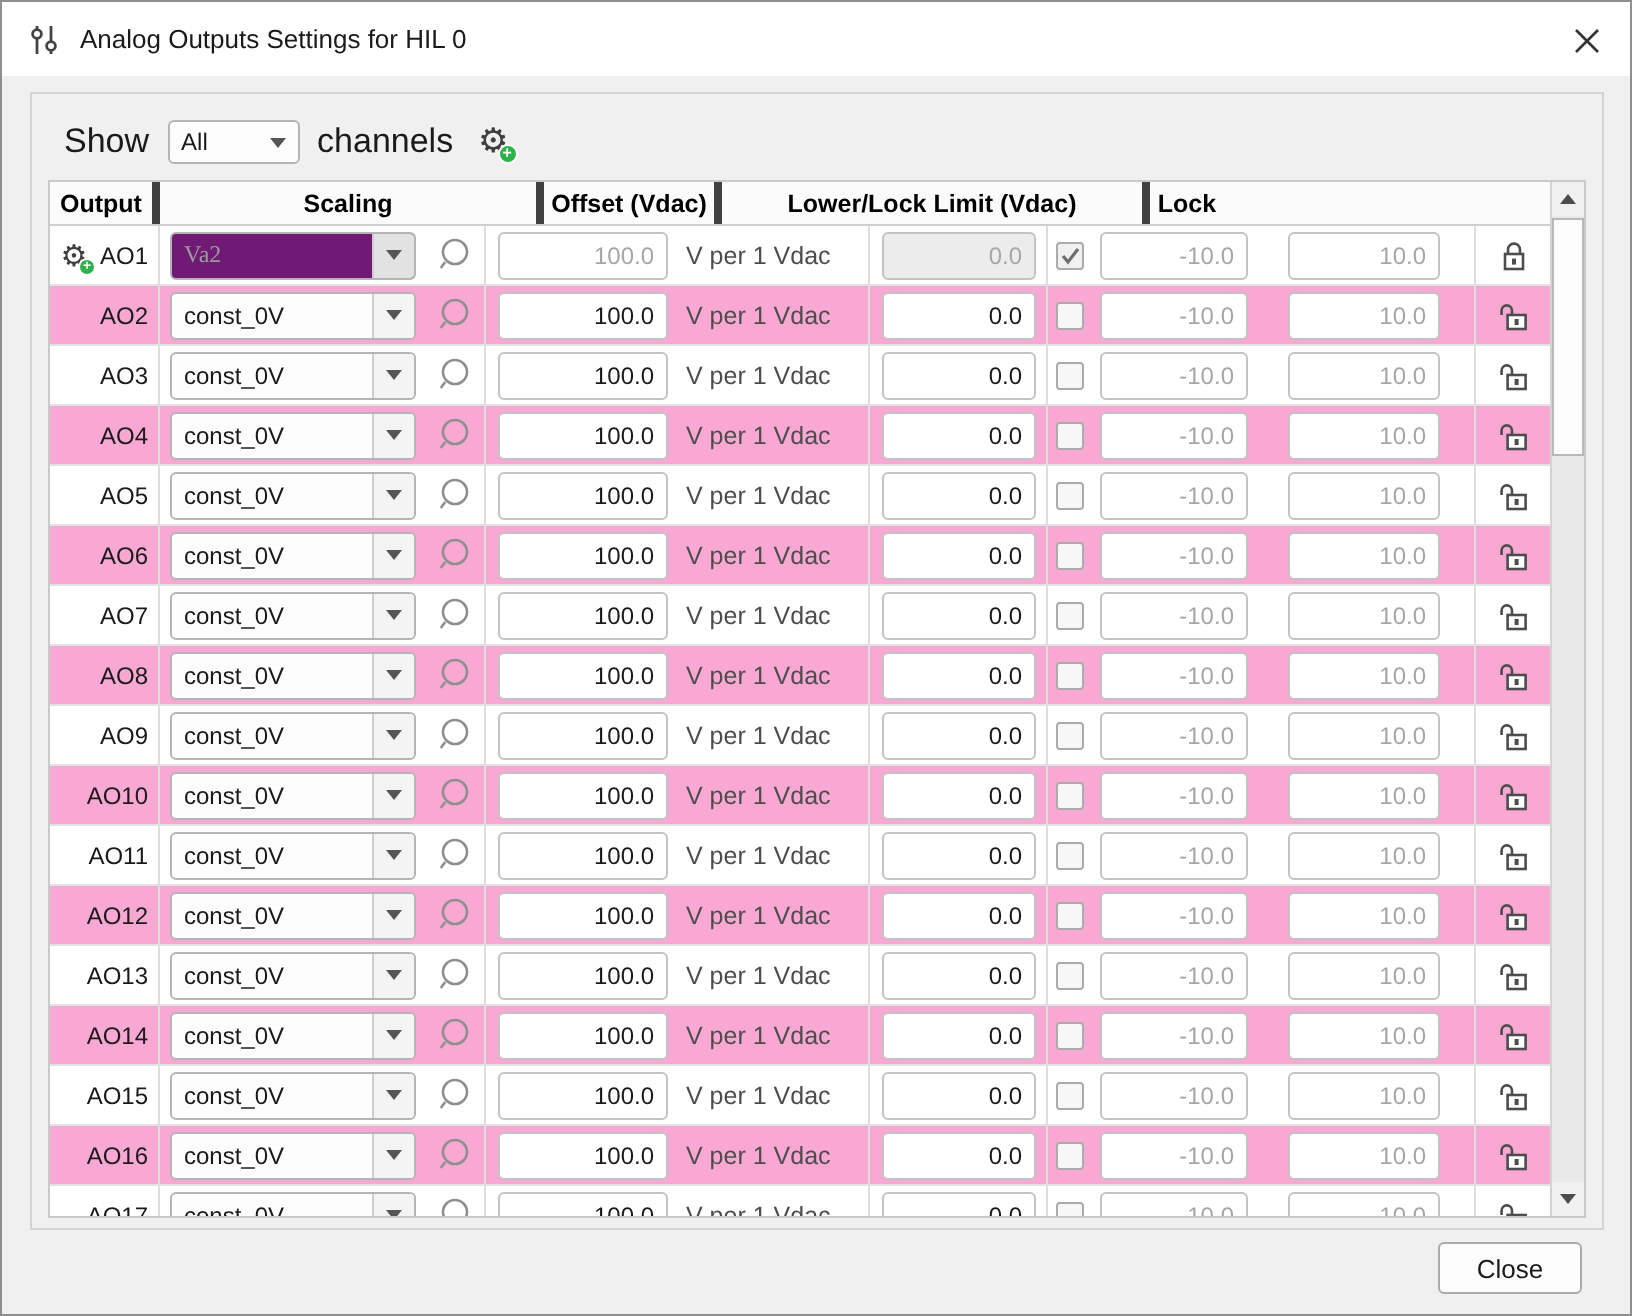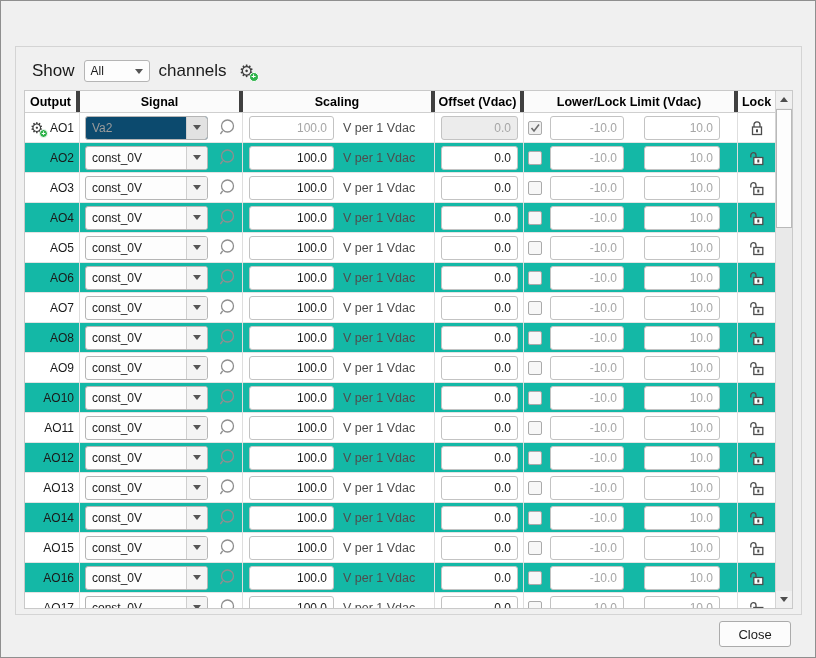--- a/index.html
+++ b/index.html
@@ -44,38 +44,38 @@
 
   .thead { display:flex; height:22px; background:#fbfbfb; border-bottom:1px solid #cfcfcf; }
   .th { font-size:12.5px; font-weight:bold; color:#000; display:flex; align-items:center;
         justify-content:center; border-right:4px solid #404040; height:100%; }
   .th:last-child { border-right:none; }
 
   .c1 { width:55px; } .c2 { width:163px; } .c3 { width:192px; }
   .c4 { width:89px; } .c5 { width:214px; } .c6 { width:37px; }
 
   .row { display:flex; height:30px; background:#ffffff; }
-  .row.alt { background:#14b8a6; }
+  .row.alt { background:#f9a8d4; }
   .cell { border-right:1px solid #dedede; border-bottom:1px solid #e3e3e3;
           display:flex; align-items:center; height:100%; }
   .cell:last-child { border-right:none; }
 
   .c-out { justify-content:flex-end; padding-right:5px; }
   .c-out .gearwrap { width:18px; height:18px; margin-right:4px; }
   .c-out .gear { font-size:15px; line-height:18px; }
   .c-out .plusbadge { width:9px; height:9px; font-size:7px; line-height:7px; }
   .outlbl { font-size:12px; color:#1a1a1a; }
 
   .c-sig { padding-left:5px; }
   .dd { width:123px; height:24px; background:#fdfdfd; border:1px solid #b5b5b5; border-radius:3px;
         display:flex; align-items:center; cursor:pointer; }
   .dd .ddtext { font-size:12px; color:#1a1a1a; padding-left:6px; flex:1; white-space:nowrap; overflow:hidden; }
   .ddbtn { width:21px; height:100%; display:flex; align-items:center; justify-content:center;
            border-left:1px solid #cfcfcf; background:#f4f4f4; border-radius:0 2px 2px 0; }
-  .dd.disabled { background:#0c4a6e; }
+  .dd.disabled { background:#701a75;font-family:Liberation Serif, serif; }
   .dd.disabled .ddtext { color:#9b9b9b; }
   .dd.disabled .ddbtn { background:#e2e2e2; }
   .mag { width:22px; height:22px; margin-left:8px; cursor:pointer; display:inline-flex; }
 
   .inp { height:24px; border:1px solid #c3c3c3; border-radius:3px; background:#fff;
          font-family:"Liberation Sans", sans-serif; font-size:12px; color:#1a1a1a;
          text-align:right; padding-right:6px; outline:none; }
   .inp.dim { color:#a6a6a6; }
   .inp.disabled-input { background:#ececec; color:#a6a6a6; }
   .inp.lim { color:#a6a6a6; }
@@ -114,41 +114,55 @@
   .close-btn { position:absolute; left:718px; top:620px; width:72px; height:26px;
                background:#fcfcfc; border:1px solid #ababab; border-radius:3px;
                font-family:"Liberation Sans", sans-serif; font-size:13px; color:#1a1a1a; cursor:pointer; }
   svg { display:block; }
 </style>
 </head>
 <body>
 
 <div class="window">
 
+  <div class="titlebar">
+    <svg class="title-icon" viewBox="0 0 18 18">
+      <line x1="5.5" y1="2" x2="5.5" y2="16" stroke="#444" stroke-width="1.4"></line>
+      <circle cx="5.5" cy="6" r="2.2" fill="#fff" stroke="#444" stroke-width="1.4"></circle>
+      <line x1="12.5" y1="2" x2="12.5" y2="16" stroke="#444" stroke-width="1.4"></line>
+      <circle cx="12.5" cy="12" r="2.2" fill="#fff" stroke="#444" stroke-width="1.4"></circle>
+    </svg>
+    <span class="title-text">Analog Outputs Settings for HIL 0</span>
+    <span class="win-close">
+      <svg width="13" height="13" viewBox="0 0 13 13">
+        <line x1="1" y1="1" x2="12" y2="12" stroke="#333" stroke-width="1.3"></line>
+        <line x1="12" y1="1" x2="1" y2="12" stroke="#333" stroke-width="1.3"></line>
+      </svg>
+    </span>
+  </div>
 
   <div class="panel">
 
     <div class="toolbar">
       <span class="tb-label">Show</span>
       <div class="tb-dd">
         <span class="ddtext">All</span>
         <i class="tri"></i>
       </div>
       <span class="tb-label">channels</span>
       <span class="gearwrap">
         <span class="gear">⚙</span>
         <span class="plusbadge">+</span>
       </span>
     </div>
 
     <div class="tablewrap">
       <div class="tcontent">
         <div class="thead">
           <div class="th c1">Output</div>
-          <div class="th c2">Signal</div>
           <div class="th c3">Scaling</div>
           <div class="th c4">Offset (Vdac)</div>
           <div class="th c5">Lower/Lock Limit (Vdac)</div>
           <div class="th c6">Lock</div>
         </div>
         <div>
             <div class="row">
     <div class="cell c1 c-out">
       <span class="gearwrap">
         <span class="gear">⚙</span>

